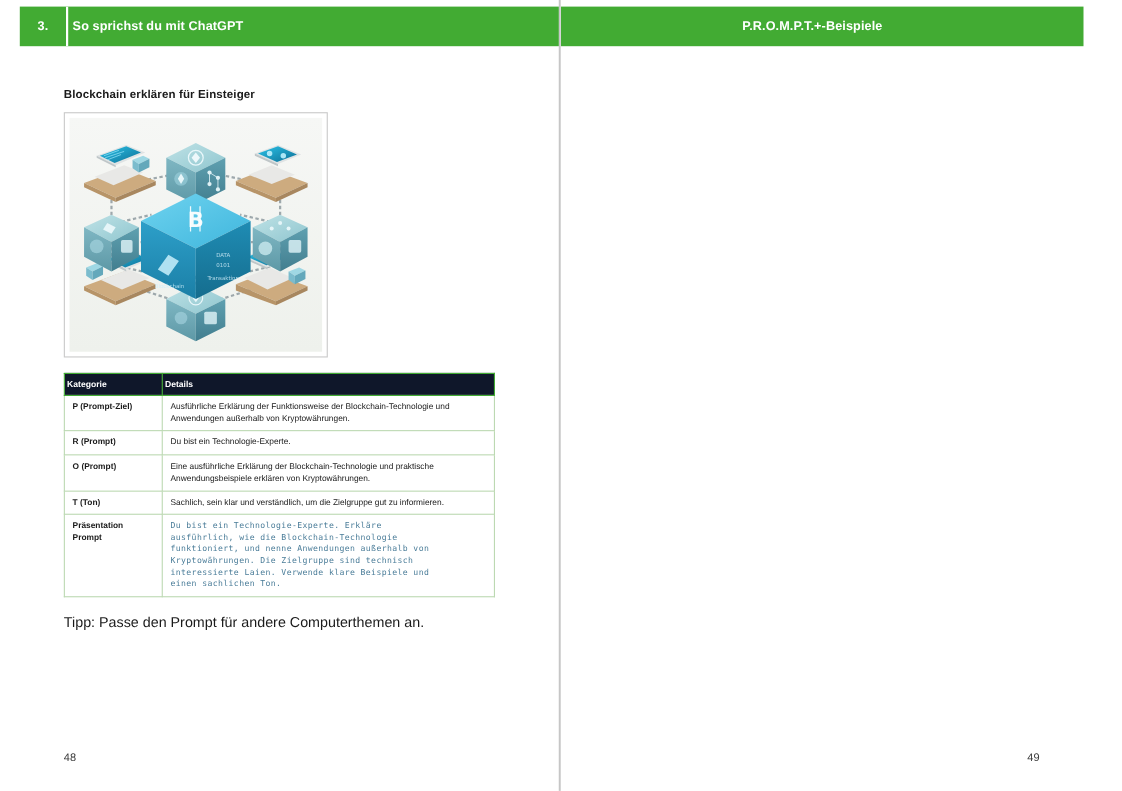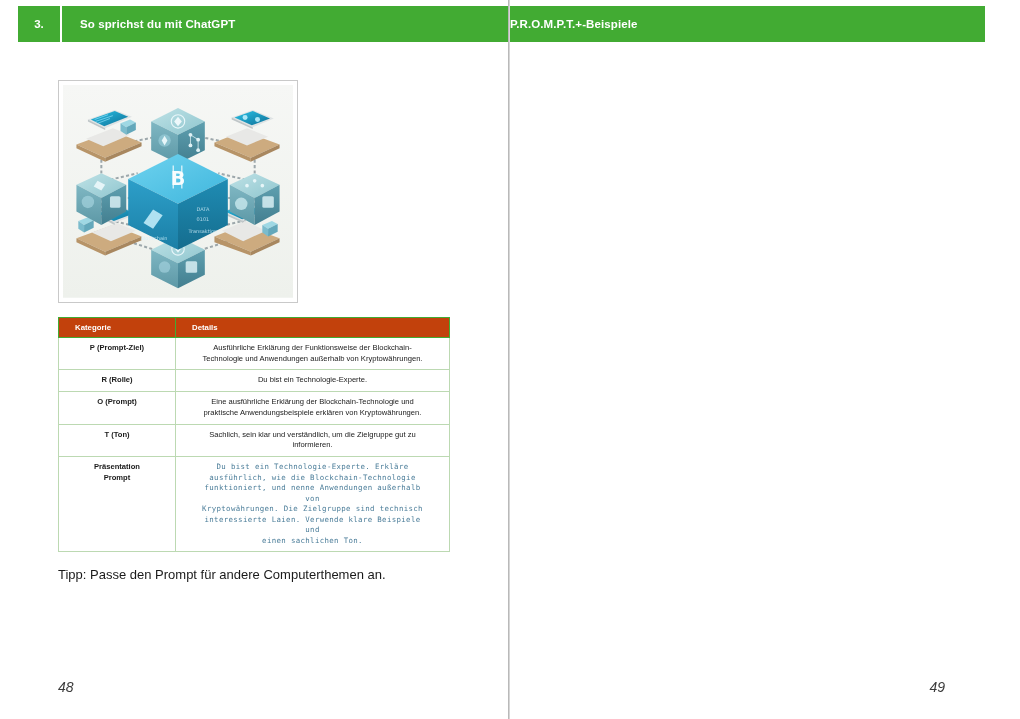--- a/index.html
+++ b/index.html
@@ -43,39 +43,39 @@
     align-items: center;
     overflow: hidden;
   }
   .header-left-band {
     left: 18px;
     right: 0;
   }
   .header-right-band {
     left: 0;
     right: 34px;
-    justify-content: flex-start;
+    justify-content: center;
   }
   .chapter-num {
     width: 44px;
     min-width: 44px;
     text-align: center;
     color: #ffffff;
     font-weight: bold;
     font-size: 11.5px;
     border-right: 2px solid #ffffff;
     height: 36px;
     line-height: 36px;
     box-sizing: border-box;
   }
   .header-title {
     color: #ffffff;
     font-weight: bold;
     font-size: 11.5px;
-    padding-left: 18px;
+    padding-left: 4px;
     letter-spacing: 0.1px;
   }
   .header-title-right {
     color: #ffffff;
     font-weight: bold;
     font-size: 11.5px;
     padding-right: 18px;
     letter-spacing: 0.1px;
   }
 
@@ -113,34 +113,33 @@
   
   table.prompt-table {
     border-collapse: collapse;
     width: 392px;
     table-layout: fixed;
     font-size: 7.6px;
     color: #1a1a1a;
   }
 
   table.prompt-table th {
-    background: #c2410c;
+    background: #0f172a;
     color: #ffffff;
     font-weight: bold;
     text-align: left;
-    padding: 5px 16px;
+    padding: 5px 2px;
     font-size: 7.8px;
     border: 1px solid #42ab33;
   }
   table.prompt-table td {
     border: 1px solid #bcd9b2;
-    padding: 5px 24px;
+    padding: 5px 7px;
     vertical-align: top;
     line-height: 1.42;
-    text-align: center;
   }
   td.cat {
     font-weight: bold;
     width: 84px;
   }
   th.col-cat { width: 84px; }
 
   td.prompt-cell {
     font-family: "DejaVu Sans Mono", "Liberation Mono", monospace;
     color: #4b7d99;
@@ -155,41 +154,41 @@
     font-size: 13px;
     color: #1a1a1a;
     line-height: 1.5;
     text-align: justify;
     width: 392px;
   }
 
   .folio {
     position: absolute;
     bottom: 24px;
-    font-size: 14px;
+    font-size: 10px;
     color: #3a3a3a;
-    font-style: italic;
   }
   .folio-left  { left: 58px; }
   .folio-right { right: 74px; }
 </style>
 </head>
 <body>
 
 <div class="spread">
 
   <div class="page page-left">
 
     <div class="header-band header-left-band">
       <div class="chapter-num">3.</div>
       <div class="header-title">So sprichst du mit ChatGPT</div>
     </div>
 
     <div class="content content-left">
 
+      <h2 class="section-title">Blockchain erklären für Einsteiger</h2>
 
       <div class="figure-frame">
         <svg class="figure-canvas" viewBox="0 0 240 222">
           <defs>
             <linearGradient id="bgSky" x1="0" y1="0" x2="0" y2="1">
               <stop offset="0%" stop-color="#f6f7f5"></stop>
               <stop offset="100%" stop-color="#eef1ec"></stop>
             </linearGradient>
             <linearGradient id="cubeTop" x1="0" y1="0" x2="1" y2="1">
               <stop offset="0%" stop-color="#6fd3ef"></stop>
@@ -378,21 +377,21 @@
             <th class="col-cat">Kategorie</th>
             <th>Details</th>
           </tr>
         </thead>
         <tbody>
           <tr>
             <td class="cat">P (Prompt-Ziel)</td>
             <td>Ausführliche Erklärung der Funktionsweise der Blockchain-Technologie und Anwendungen außerhalb von Kryptowährungen.</td>
           </tr>
           <tr>
-            <td class="cat">R (Rolle)</td>
+            <td class="cat">R (Prompt)</td>
             <td>Du bist ein Technologie-Experte.</td>
           </tr>
           <tr>
             <td class="cat">O (Prompt)</td>
             <td>Eine ausführliche Erklärung der Blockchain-Technologie und praktische Anwendungsbeispiele erklären von Kryptowährungen.</td>
           </tr>
           <tr>
             <td class="cat">T (Ton)</td>
             <td>Sachlich, sein klar und verständlich, um die Zielgruppe gut zu informieren.</td>
           </tr>

